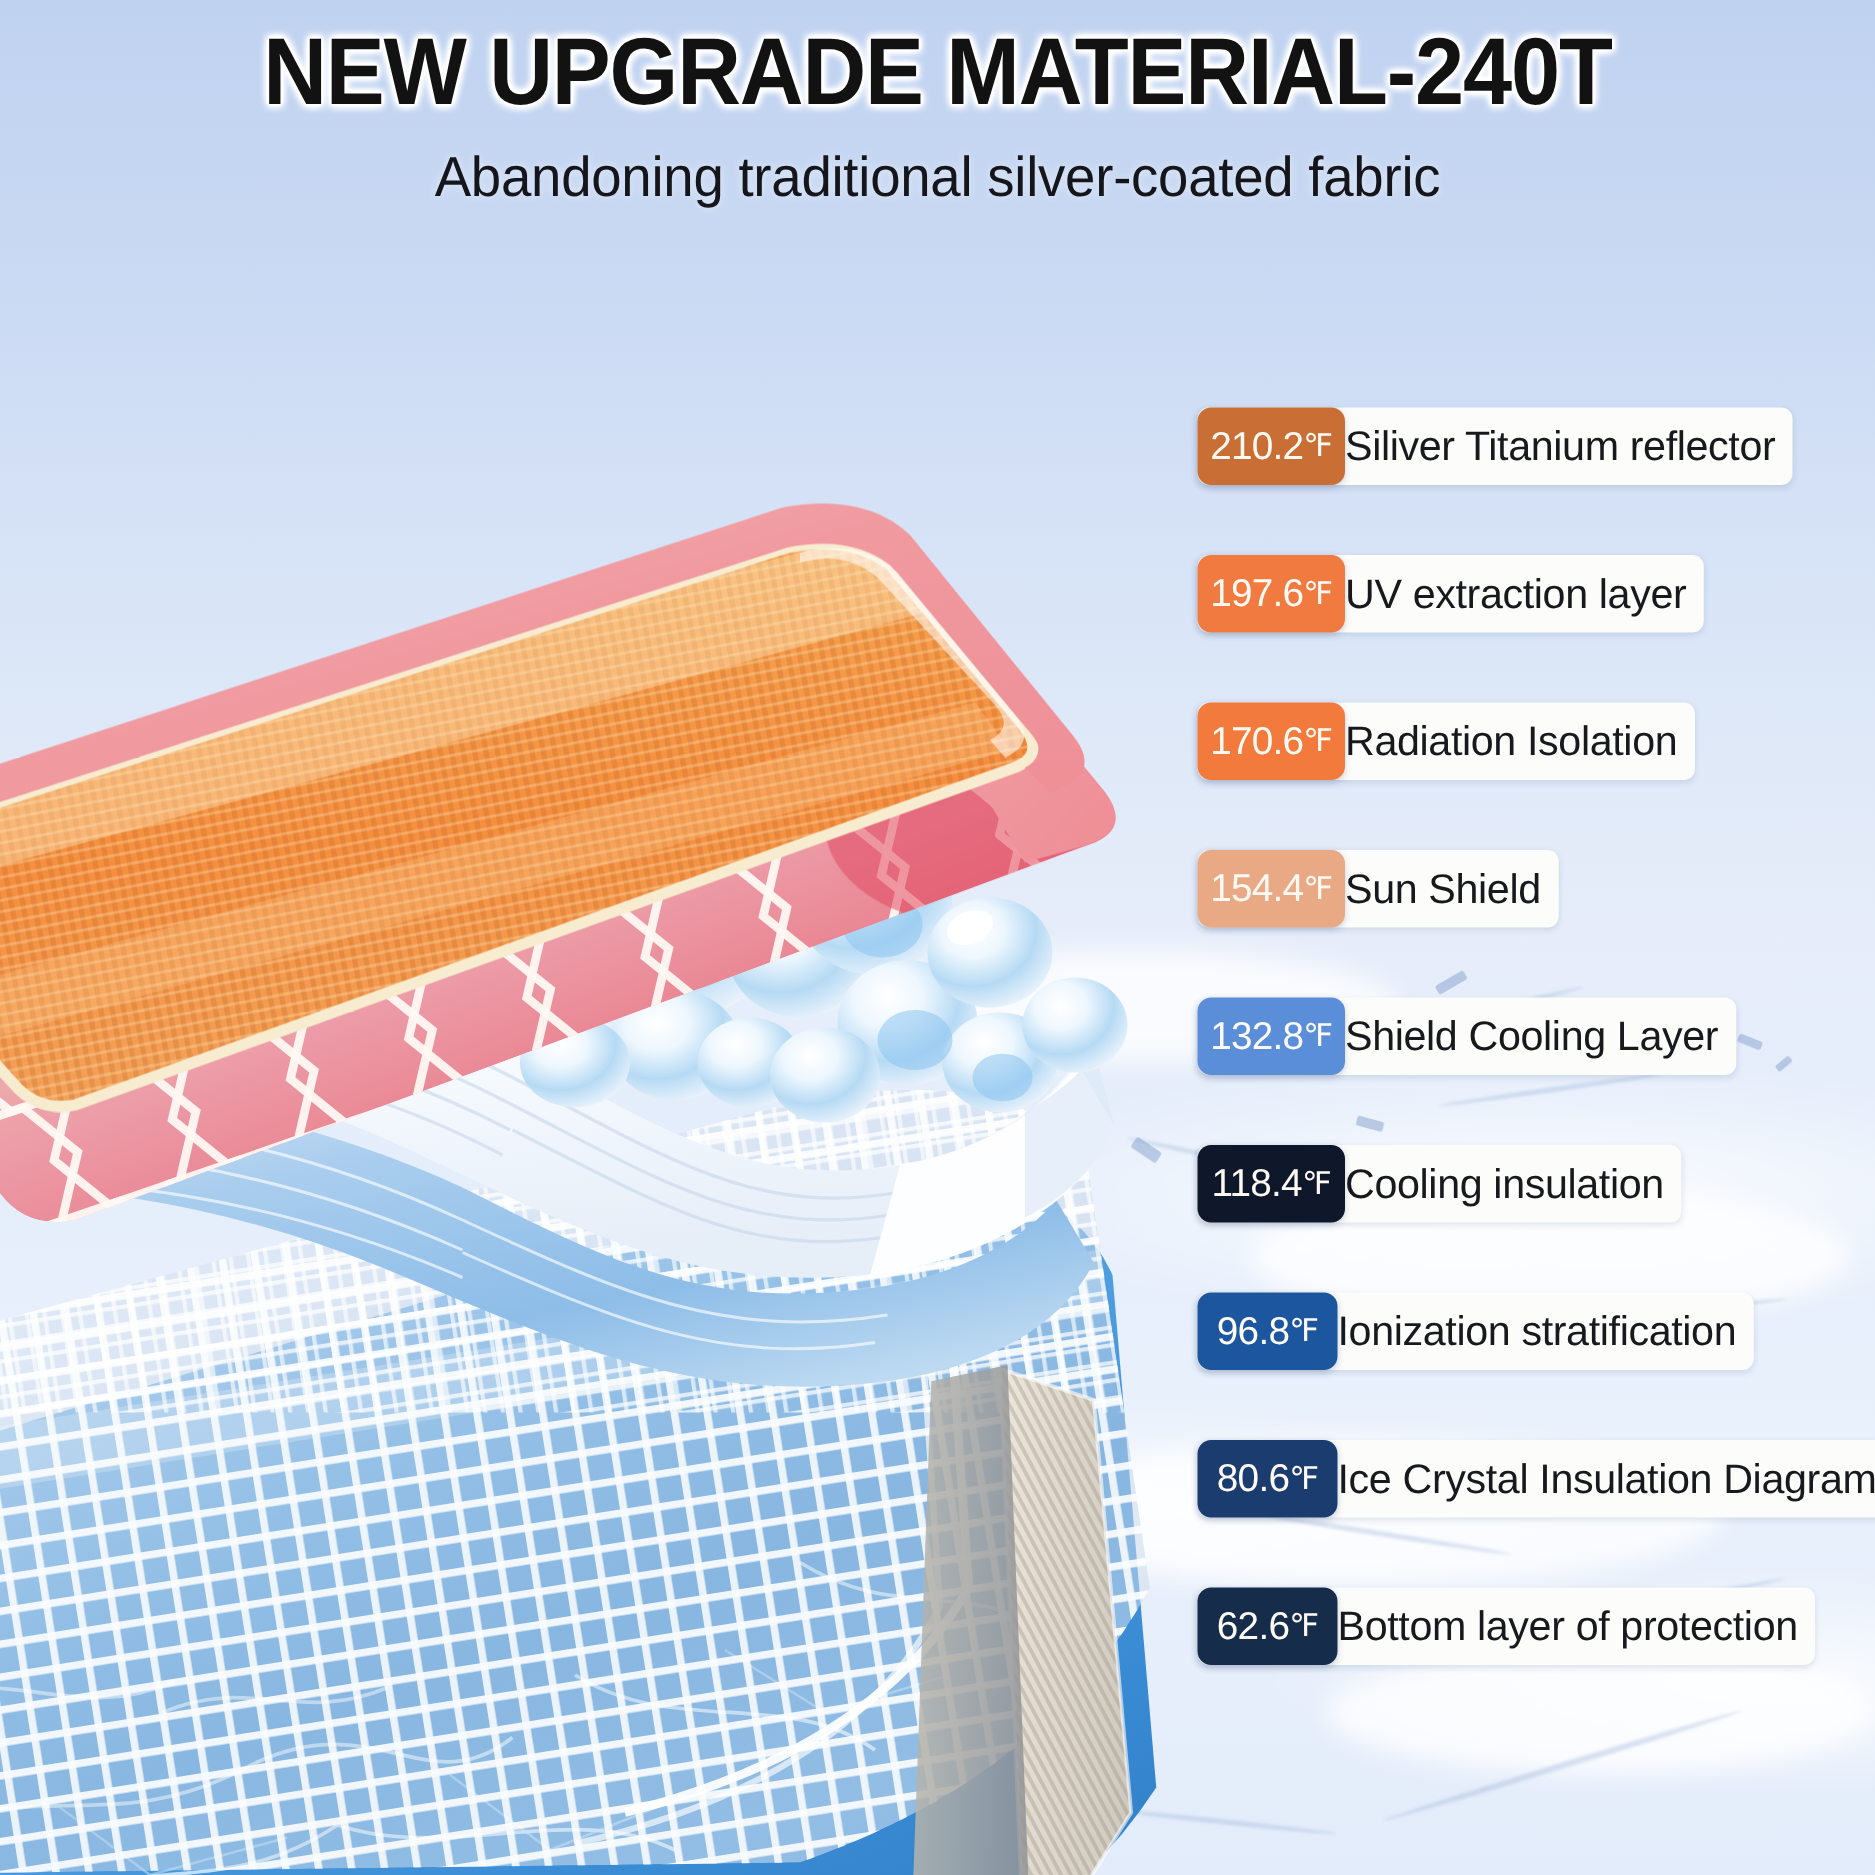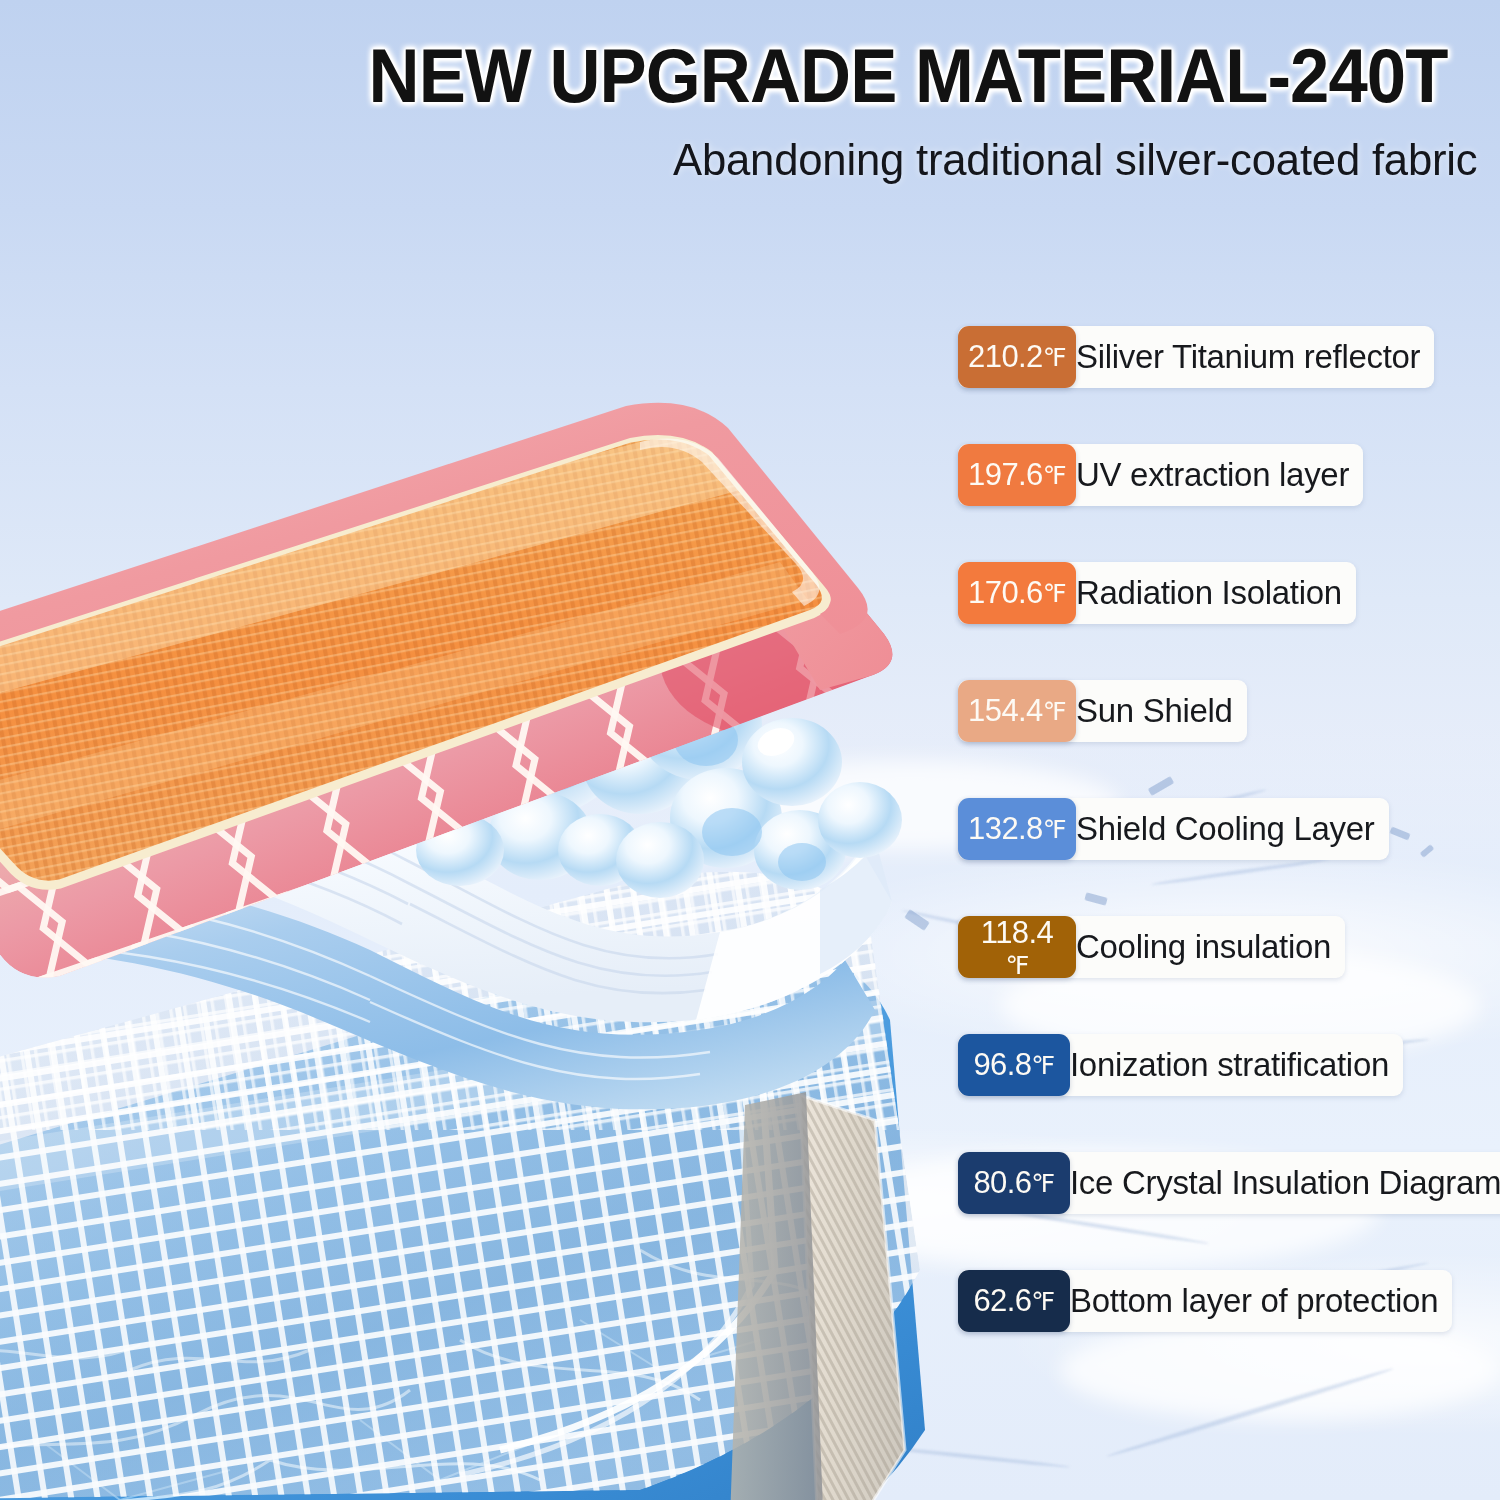--- a/index.html
+++ b/index.html
@@ -23,21 +23,21 @@
       radial-gradient(ellipse 700px 150px at 82% 30%, rgba(255,255,255,.85), rgba(255,255,255,0) 70%),
       radial-gradient(ellipse 520px 110px at 60% 62%, rgba(255,255,255,.7), rgba(255,255,255,0) 70%),
       radial-gradient(ellipse 600px 130px at 95% 80%, rgba(255,255,255,.8), rgba(255,255,255,0) 70%),
       linear-gradient(180deg, rgba(226,236,250,0) 0%, #e4edfb 22%, #e9f1fc 55%, #e3ecfa 100%);
   }
   .snow-streak{position:absolute;background:rgba(150,175,215,.35);border-radius:50%;filter:blur(1.2px);}
   .snow-soft{position:absolute;border-radius:50%;filter:blur(10px);background:rgba(255,255,255,.75);}
   .flake{position:absolute;background:rgba(120,150,200,.45);border-radius:2px;filter:blur(.4px);}
 
   
-  .headline-wrap{position:absolute;left:0;right:0;top:38px;text-align:right;z-index:30;}
+  .headline-wrap{position:absolute;left:0;right:0;top:20px;text-align:center;z-index:30;}
   .headline{
     display:block;font-size:76px;font-weight:bold;color:#121212;
     letter-spacing:-1px; line-height:1;
     transform:scaleX(.93); transform-origin:center;
     text-shadow:
       0 0 1px #fff, 2px 0 2px #fff, -2px 0 2px #fff, 0 2px 2px #fff, 0 -2px 2px #fff,
       3px 3px 5px rgba(255,255,255,.95), -3px -3px 5px rgba(255,255,255,.95),
       3px -3px 5px rgba(255,255,255,.9), -3px 3px 5px rgba(255,255,255,.9);
   }
   .subhead{
@@ -456,21 +456,21 @@
         <div class="badge" style="background: rgb(91, 142, 217);">
           <span>132.8</span>
             <span class="deg">℉</span>
         </div>
         <span class="ltext">Shield Cooling Layer</span>
       </div>
     </div>
 
     <div class="row" style="top:590px">
       <div class="panel">
-        <div class="badge" style="background: #a16207; flex-direction: column;">
+        <div class="badge" style="background: #0f172a;">
           <span>118.4</span>
             <span class="deg">℉</span>
         </div>
         <span class="ltext">Cooling insulation</span>
       </div>
     </div>
 
     <div class="row" style="top:708px">
       <div class="panel" style="padding-left:112px">
         <div class="badge" style="width: 112px; background: rgb(28, 86, 159);">

